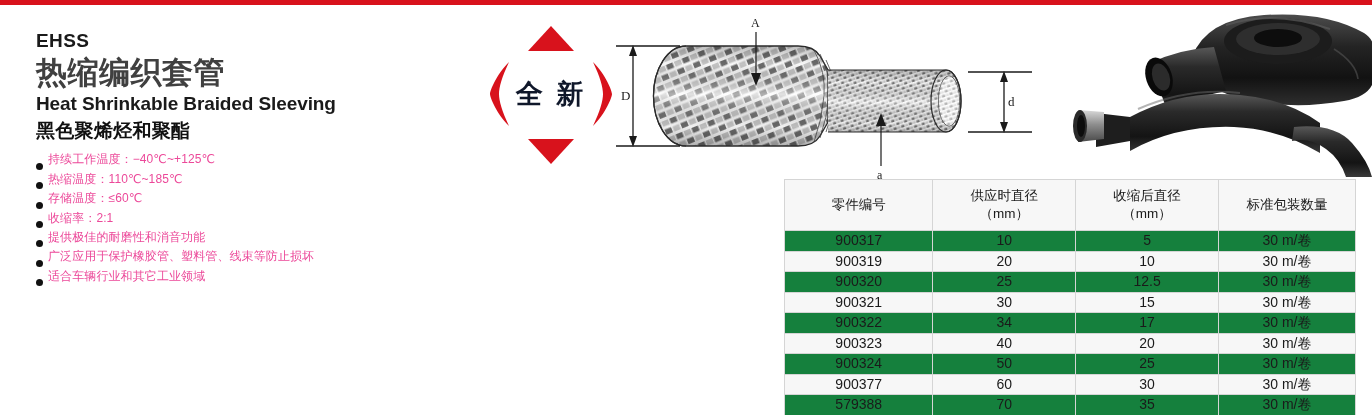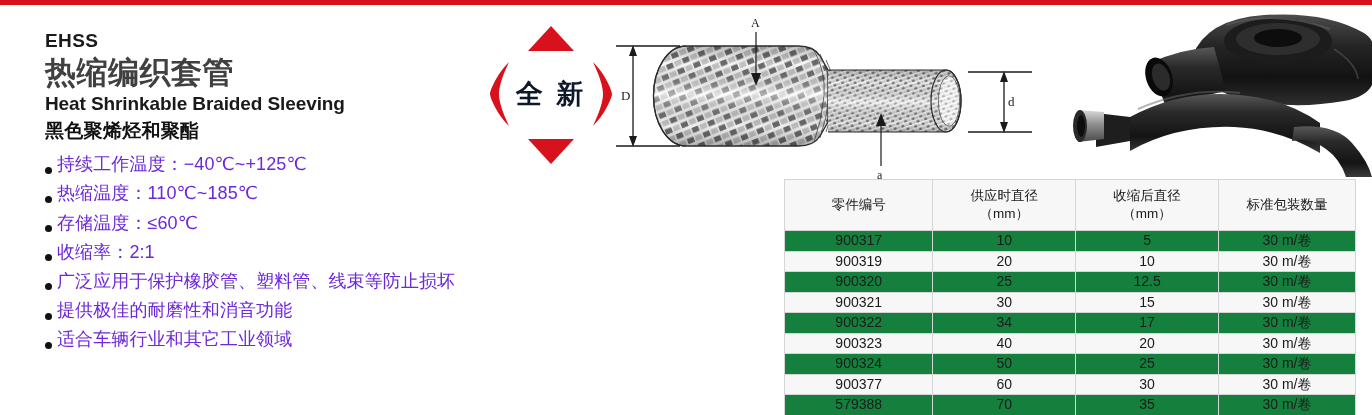--- a/index.html
+++ b/index.html
@@ -26,21 +26,21 @@
     left: 0; top: 0;
     width: 1372px;
     height: 5px;
     background: #d8121c;
     z-index: 40;
   }
 
   
   .left-col {
     position: absolute;
-    left: 45px;
+    left: 36px;
     top: 30px;
     width: 560px;
   }
   .code-line {
     font-size: 19px;
     font-weight: bold;
     letter-spacing: 0.4px;
     line-height: 1.15;
     color: #1a1a1a;
   }
@@ -66,24 +66,24 @@
     line-height: 1.25;
     margin-top: 4px;
     letter-spacing: 0.3px;
     color: #111111;
   }
   .bullets {
     margin-top: 7px;
   }
   .bullet {
     display: flex;
-    align-items: center;
-    font-size: 18px;
+    align-items: flex-end;
+    font-size: 12px;
     line-height: 1.62;
-    color: #6d28d9;
+    color: #ec4899;
     letter-spacing: 0.1px;
     white-space: nowrap;
   }
   .bullet .dot {
     flex: 0 0 auto;
     width: 7px;
     height: 7px;
     border-radius: 50%;
     background: #111;
     margin-top: 11px;
@@ -225,25 +225,25 @@
       <div class="bullet">
         <span class="dot"></span>
         <span>存储温度：≤60℃</span>
       </div>
       <div class="bullet">
         <span class="dot"></span>
         <span>收缩率：2:1</span>
       </div>
       <div class="bullet">
         <span class="dot"></span>
+        <span>提供极佳的耐磨性和消音功能</span>
+      </div>
+      <div class="bullet">
+        <span class="dot"></span>
         <span>广泛应用于保护橡胶管、塑料管、线束等防止损坏</span>
-      </div>
-      <div class="bullet">
-        <span class="dot"></span>
-        <span>提供极佳的耐磨性和消音功能</span>
       </div>
       <div class="bullet">
         <span class="dot"></span>
         <span>适合车辆行业和其它工业领域</span>
       </div>
     </div>
   </div>
 
   <div class="badge">
     <div class="tri tri-up"></div>

